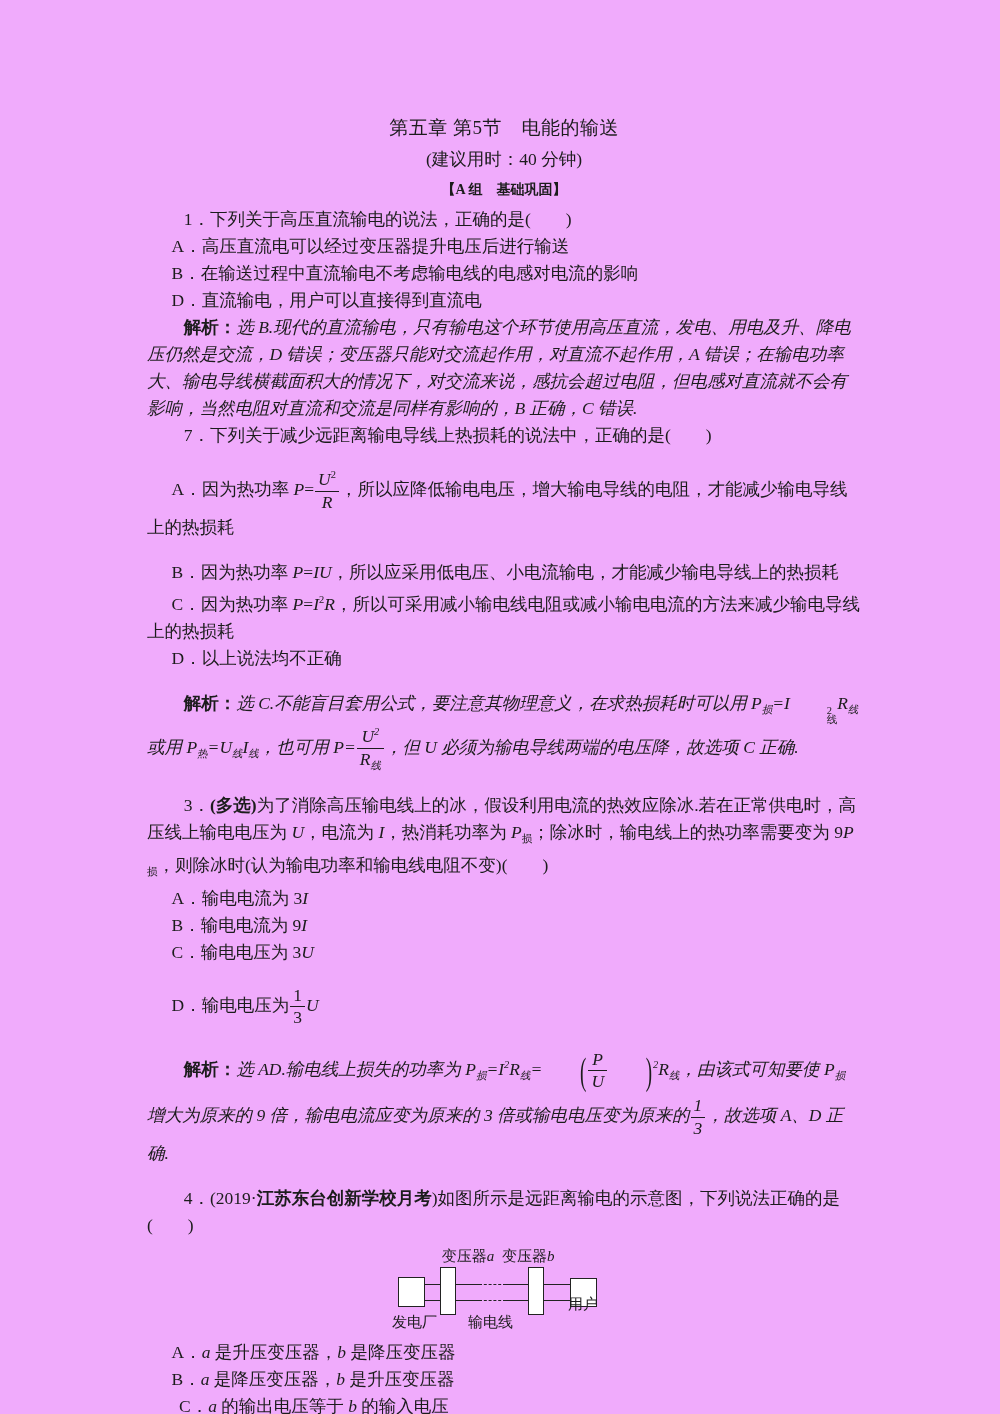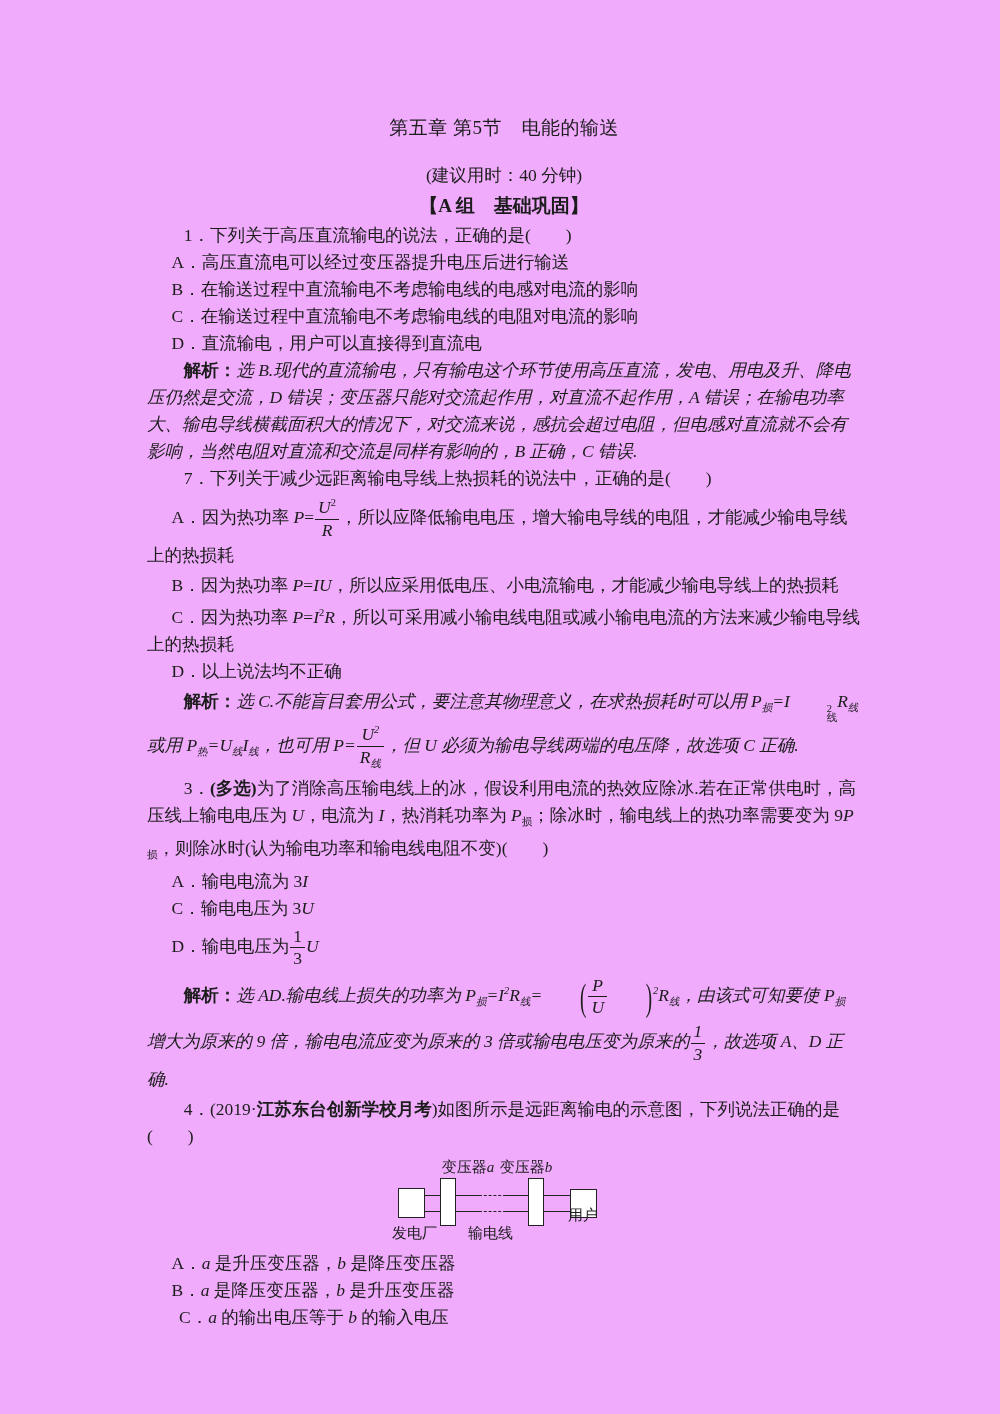--- a/index.html
+++ b/index.html
@@ -8,40 +8,40 @@
     font-family:"Liberation Serif","DejaVu Serif",serif; color:#1c1c1c;
     overflow:hidden;
   }
   .content {
     position:absolute; left:147px; top:112px; width:714px;
     font-size:17.5px; line-height:27px;
   }
   p { margin:0; padding:0; }
   .center { text-align:center; }
   .title   { font-size:19px; line-height:32px; letter-spacing:0.5px; }
-  .note    { font-size:17.5px; line-height:30px;margin-top:16px; }
-  .group   { font-size:19px; font-weight:700; line-height:32px; }
+  .note    { font-size:17.5px; line-height:30px; }
+  .group   { font-size:14px; font-weight:700; line-height:32px; }
   .indent  { text-indent:2.1em; }
   .opt     { text-indent:1.4em; }
   .no-indent { text-indent:0;margin-left:32px; }
   .analysis { font-style:italic; }
   .analysis .bold { font-style:normal; }
   .bold { font-weight:700; }
   .var  { font-style:italic; font-family:"Liberation Serif","DejaVu Serif",serif; }
   .sup  { font-size:10.5px; vertical-align:7px; letter-spacing:0; }
   .sub  { font-size:10.5px; vertical-align:-4px; }
   .ss   { display:inline-flex; flex-direction:column; vertical-align:-5px;
           font-size:10.5px; line-height:9px; font-style:normal; }
   .frac { display:inline-block; vertical-align:middle; text-align:center;
           line-height:1.12; text-indent:0; margin:2px 1px; }
   .frac .fn { display:block; border-bottom:1.4px solid currentColor; padding:0 3px 1px; }
   .frac .fd { display:block; padding:1px 3px 0; }
   .bigp { display:inline-block; transform:scaleY(2.05); transform-origin:center;
           vertical-align:middle; font-size:19px; font-style:normal; padding:0 1px; }
-  .fline { margin:3px 0; }
+  .fline { margin:18px 0; }
 
   
   .figure { display:flex; justify-content:center; margin:8px 0 4px; }
   .diagram { position:relative; width:212px; height:88px; font-size:15px;
              line-height:18px; font-family:"Liberation Serif","DejaVu Serif",serif; }
   .dlabel { position:absolute; white-space:nowrap; }
   .dbox, .drect { position:absolute; border:1.6px solid #222; background:#fff; box-sizing:border-box; }
   .dline { position:absolute; height:0; border-top:1.6px solid #222; }
   .ddash { border-top-style:dashed; }
 </style>
@@ -51,46 +51,46 @@
 <div class="page">
   <div class="content">
 
     <p class="center title">第五章 第5节　电能的输送</p>
     <p class="center note">(建议用时：40 分钟)</p>
     <p class="center group">【A 组　基础巩固】</p>
 
     <p class="indent">1．下列关于高压直流输电的说法，正确的是(　　)</p>
     <p class="opt">A．高压直流电可以经过变压器提升电压后进行输送</p>
     <p class="opt">B．在输送过程中直流输电不考虑输电线的电感对电流的影响</p>
-    <p class="opt">C．在输送过程中直流输电不考虑输电线的电阻对电流的影响</p>
     <p class="opt">D．直流输电，用户可以直接得到直流电</p>
     <p class="indent analysis"><span class="bold">解析：</span>选 B.现代的直流输电，只有输电这个环节使用高压直流，发电、用电及升、降电压仍然是交流，D 错误；变压器只能对交流起作用，对直流不起作用，A 错误；在输电功率大、输电导线横截面积大的情况下，对交流来说，感抗会超过电阻，但电感对直流就不会有影响，当然电阻对直流和交流是同样有影响的，B 正确，C 错误.</p>
 
     <p class="indent">7．下列关于减少远距离输电导线上热损耗的说法中，正确的是(　　)</p>
     <p class="opt fline">A．因为热功率 <span class="var">P</span>=<span class="frac"><span class="fn"><span class="var">U</span><span class="sup">2</span></span><span class="fd"><span class="var">R</span></span></span>，所以应降低输电电压，增大输电导线的电阻，才能减少输电导线上的热损耗</p>
     <p class="opt">B．因为热功率 <span class="var">P</span>=<span class="var">IU</span>，所以应采用低电压、小电流输电，才能减少输电导线上的热损耗</p>
     <p class="opt">C．因为热功率 <span class="var">P</span>=<span class="var">I</span><span class="sup">2</span><span class="var">R</span>，所以可采用减小输电线电阻或减小输电电流的方法来减少输电导线上的热损耗</p>
     <p class="opt">D．以上说法均不正确</p>
     <p class="indent analysis fline"><span class="bold">解析：</span>选 C.不能盲目套用公式，要注意其物理意义，在求热损耗时可以用 <span class="var">P</span><span class="sub">损</span>=<span class="var">I</span><span class="ss">
           <span>2</span>
           <span>线</span>
         </span><span class="var">R</span><span class="sub">线</span> 或用 <span class="var">P</span><span class="sub">热</span>=<span class="var">U</span><span class="sub">线</span><span class="var">I</span><span class="sub">线</span>，也可用 <span class="var">P</span>=<span class="frac"><span class="fn"><span class="var">U</span><span class="sup">2</span></span><span class="fd"><span class="var">R</span><span class="sub">线</span></span></span>，但 <span class="var">U</span> 必须为输电导线两端的电压降，故选项 C 正确.</p>
 
     <p class="indent">3．<span class="bold">(多选)</span>为了消除高压输电线上的冰，假设利用电流的热效应除冰.若在正常供电时，高压线上输电电压为 <span class="var">U</span>，电流为 <span class="var">I</span>，热消耗功率为 <span class="var">P</span><span class="sub">损</span>；除冰时，输电线上的热功率需要变为 9<span class="var">P</span><span class="sub">损</span>，则除冰时(认为输电功率和输电线电阻不变)(　　)</p>
     <p class="opt">A．输电电流为 3<span class="var">I</span></p>
+    <p class="opt">B．输电电流为 9<span class="var">I</span></p>
     <p class="opt">C．输电电压为 3<span class="var">U</span></p>
     <p class="opt fline">D．输电电压为<span class="frac"><span class="fn">1</span><span class="fd">3</span></span><span class="var">U</span></p>
     <p class="indent analysis fline"><span class="bold">解析：</span>选 AD.输电线上损失的功率为 <span class="var">P</span><span class="sub">损</span>=<span class="var">I</span><span class="sup">2</span><span class="var">R</span><span class="sub">线</span>=<span class="bigp">(</span><span class="frac"><span class="fn"><span class="var">P</span></span><span class="fd"><span class="var">U</span></span></span><span class="bigp">)</span><span class="sup">2</span><span class="var">R</span><span class="sub">线</span>，由该式可知要使 <span class="var">P</span><span class="sub">损</span> 增大为原来的 9 倍，输电电流应变为原来的 3 倍或输电电压变为原来的<span class="frac"><span class="fn">1</span><span class="fd">3</span></span>，故选项 A、D 正确.</p>
 
     <p class="indent">4．(2019·<span class="bold">江苏东台创新学校月考</span>)如图所示是远距离输电的示意图，下列说法正确的是(　　)</p>
 
     <div class="figure">
       <div class="diagram">
         <span class="dlabel" style="left:30px; top:0; width:80px; text-align:center;">变压器<span class="var">a</span></span>
-        <span class="dlabel" style="left:88px; top:0; width:80px; text-align:center;">变压器<span class="var">b</span></span>
+        <span class="dlabel" style="left:104px; top:0; width:80px; text-align:left;">变压器<span class="var">b</span></span>
 
         <div class="dbox" style="left:0;   top:30px; width:27px; height:30px;"></div>
         <div class="drect" style="left:42px; top:20px; width:16px; height:48px;"></div>
         <div class="drect" style="left:130px;top:20px; width:16px; height:48px;"></div>
         <div class="dbox" style="left:172px;top:31px; width:27px; height:29px;"></div>
 
         <div class="dline" style="left:27px;  top:37px; width:15px;"></div>
         <div class="dline" style="left:27px;  top:53px; width:15px;"></div>
         <div class="dline" style="left:58px;  top:37px; width:23px;"></div>
         <div class="dline" style="left:58px;  top:53px; width:23px;"></div>

